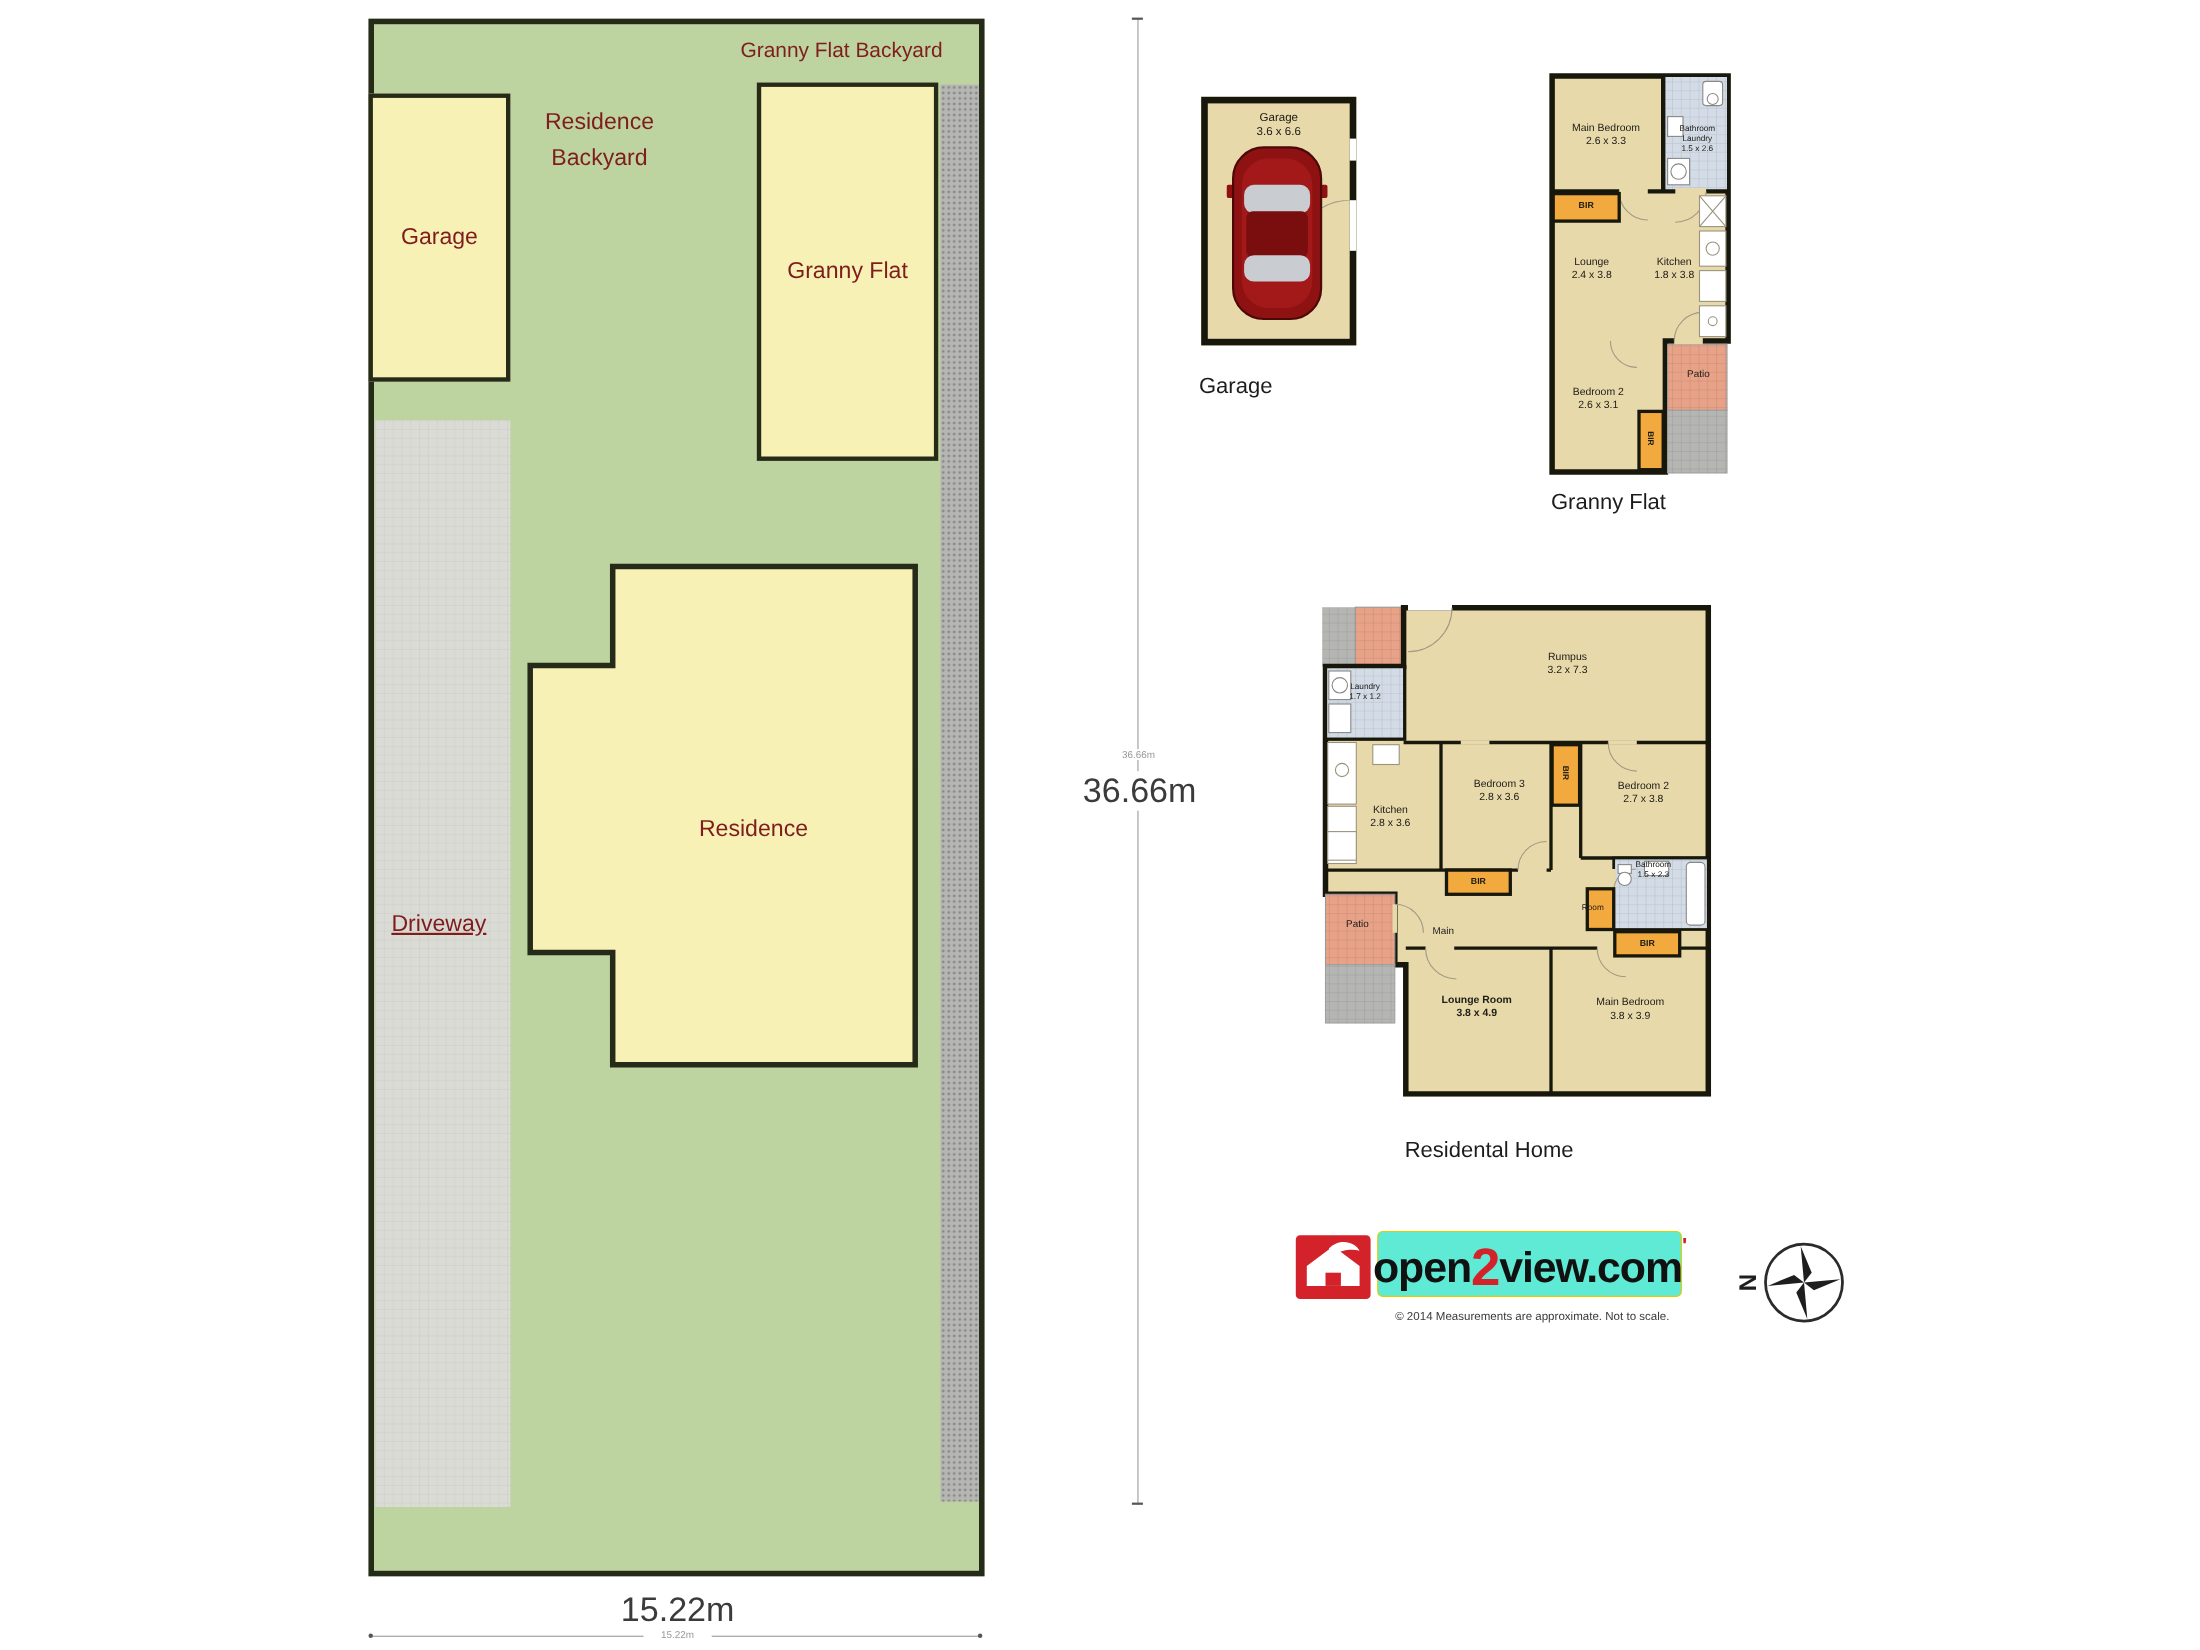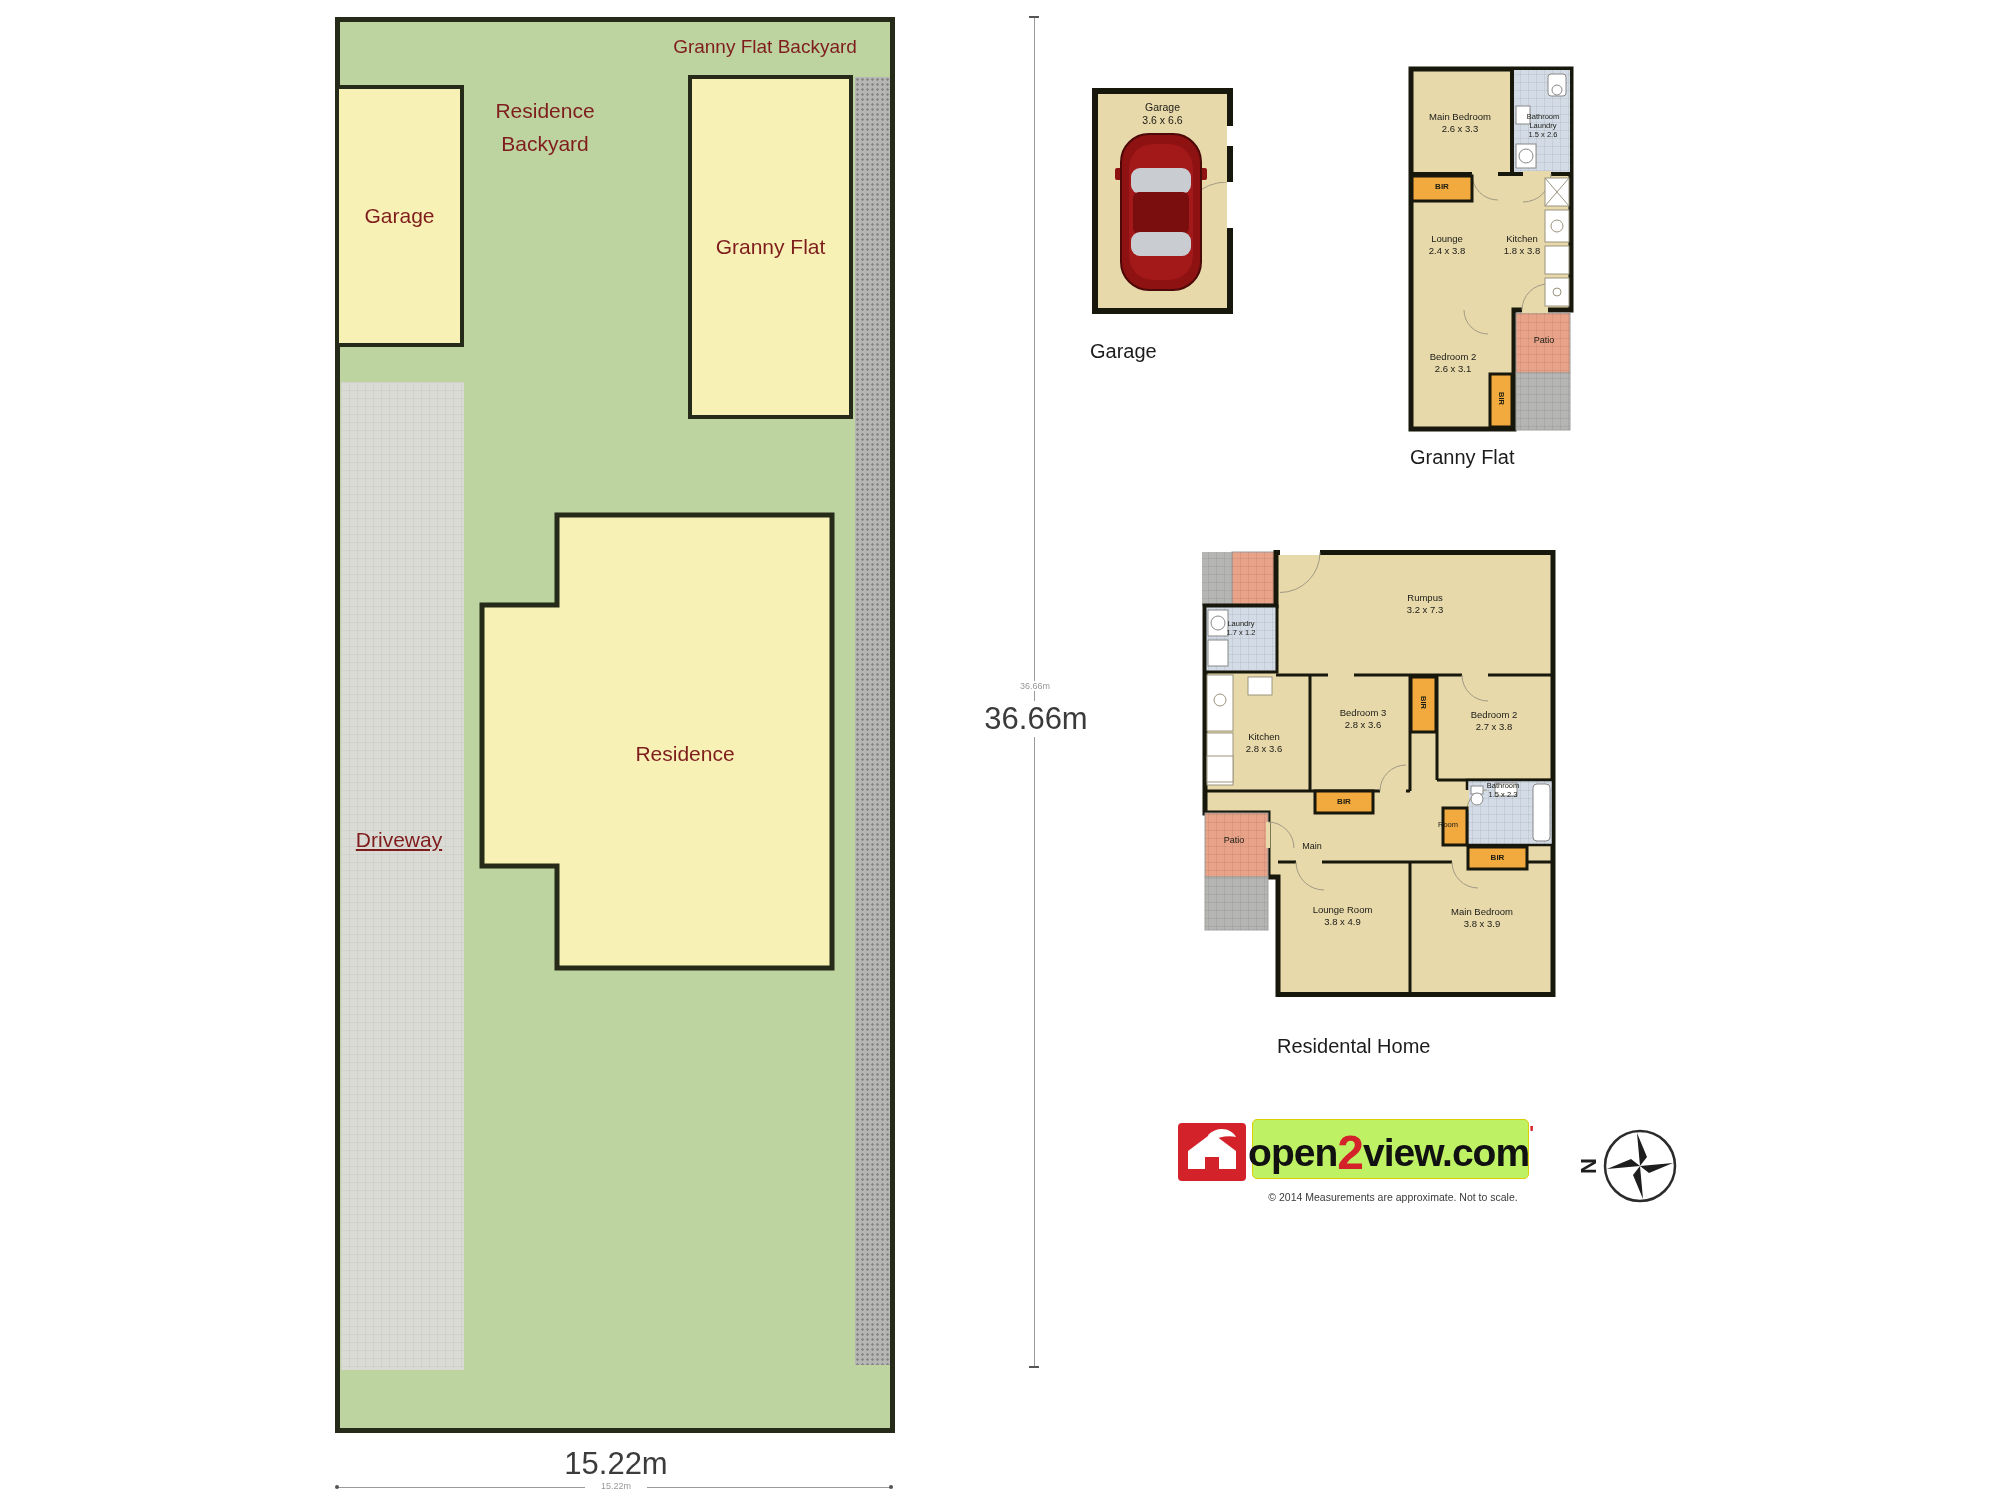--- a/index.html
+++ b/index.html
@@ -30,21 +30,21 @@
   .garage-plan{position:absolute;left:1092px;top:88px;width:141px;height:226px;
     background:#e8d9ab;border:6px solid #17170c;box-sizing:border-box;}
   .lbl{position:absolute;text-align:center;color:#20201a;font-size:9.5px;line-height:11.5px;}
   .lbl.small{font-size:7.5px;line-height:9px;}
   .bir-lbl{position:absolute;text-align:center;color:#1c1c10;font-size:8px;font-weight:bold;}
   .rot90{transform:rotate(90deg);}
   
   .logo-red{position:absolute;left:1178px;top:1123px;width:68px;height:58px;
     background:#d3222a;border-radius:4px;}
   .logo-yellow{position:absolute;left:1252px;top:1119px;width:277px;height:60px;
-    background:#bef264;border-radius:5px;border:1px solid #ddce00;box-sizing:border-box;
+    background:#5eead4;border-radius:5px;border:1px solid #ddce00;box-sizing:border-box;
     display:flex;align-items:center;justify-content:center;}
   .logo-text{font-size:39px;font-weight:bold;color:#111;letter-spacing:-1px;white-space:nowrap;}
   .logo-two{color:#d3222a;font-size:48px;position:relative;top:3px;}
   .logo-mark{color:#d3222a;font-size:20px;vertical-align:top;}
   .tagline{position:absolute;left:1248px;top:1191px;width:290px;font-size:10.5px;color:#3a3a3a;
     text-align:center;white-space:nowrap;}
 </style>
 </head>
 <body>
 
@@ -276,21 +276,21 @@
   <div class="lbl" style="left:1454px;top:709px;width:80px;">
     <span>Bedroom 2</span><br>
     <span>2.7 x 3.8</span>
   </div>
   <div class="lbl small" style="left:1470px;top:781px;width:66px;">
     <span>Bathroom</span><br>
     <span>1.5 x 2.3</span>
   </div>
   <div class="lbl" style="left:1288px;top:841px;width:48px;font-size:9px;">Main</div>
   <div class="lbl small" style="left:1428px;top:820px;width:40px;">Room</div>
-  <div class="lbl" style="left:1295px;top:904px;width:95px;">
+  <div class="lbl" style="left:1295px;top:904px;width:95px;font-weight:bold;">
     <span>Lounge Room</span><br>
     <span>3.8 x 4.9</span>
   </div>
   <div class="lbl" style="left:1434px;top:906px;width:96px;">
     <span>Main Bedroom</span><br>
     <span>3.8 x 3.9</span>
   </div>
   <div class="lbl" style="left:1206px;top:835px;width:56px;font-size:9px;">Patio</div>
   <div class="bir-lbl rot90" style="left:1410px;top:698px;width:26px;font-size:7.5px;">BIR</div>
   <div class="bir-lbl" style="left:1315px;top:797px;width:58px;">BIR</div>

